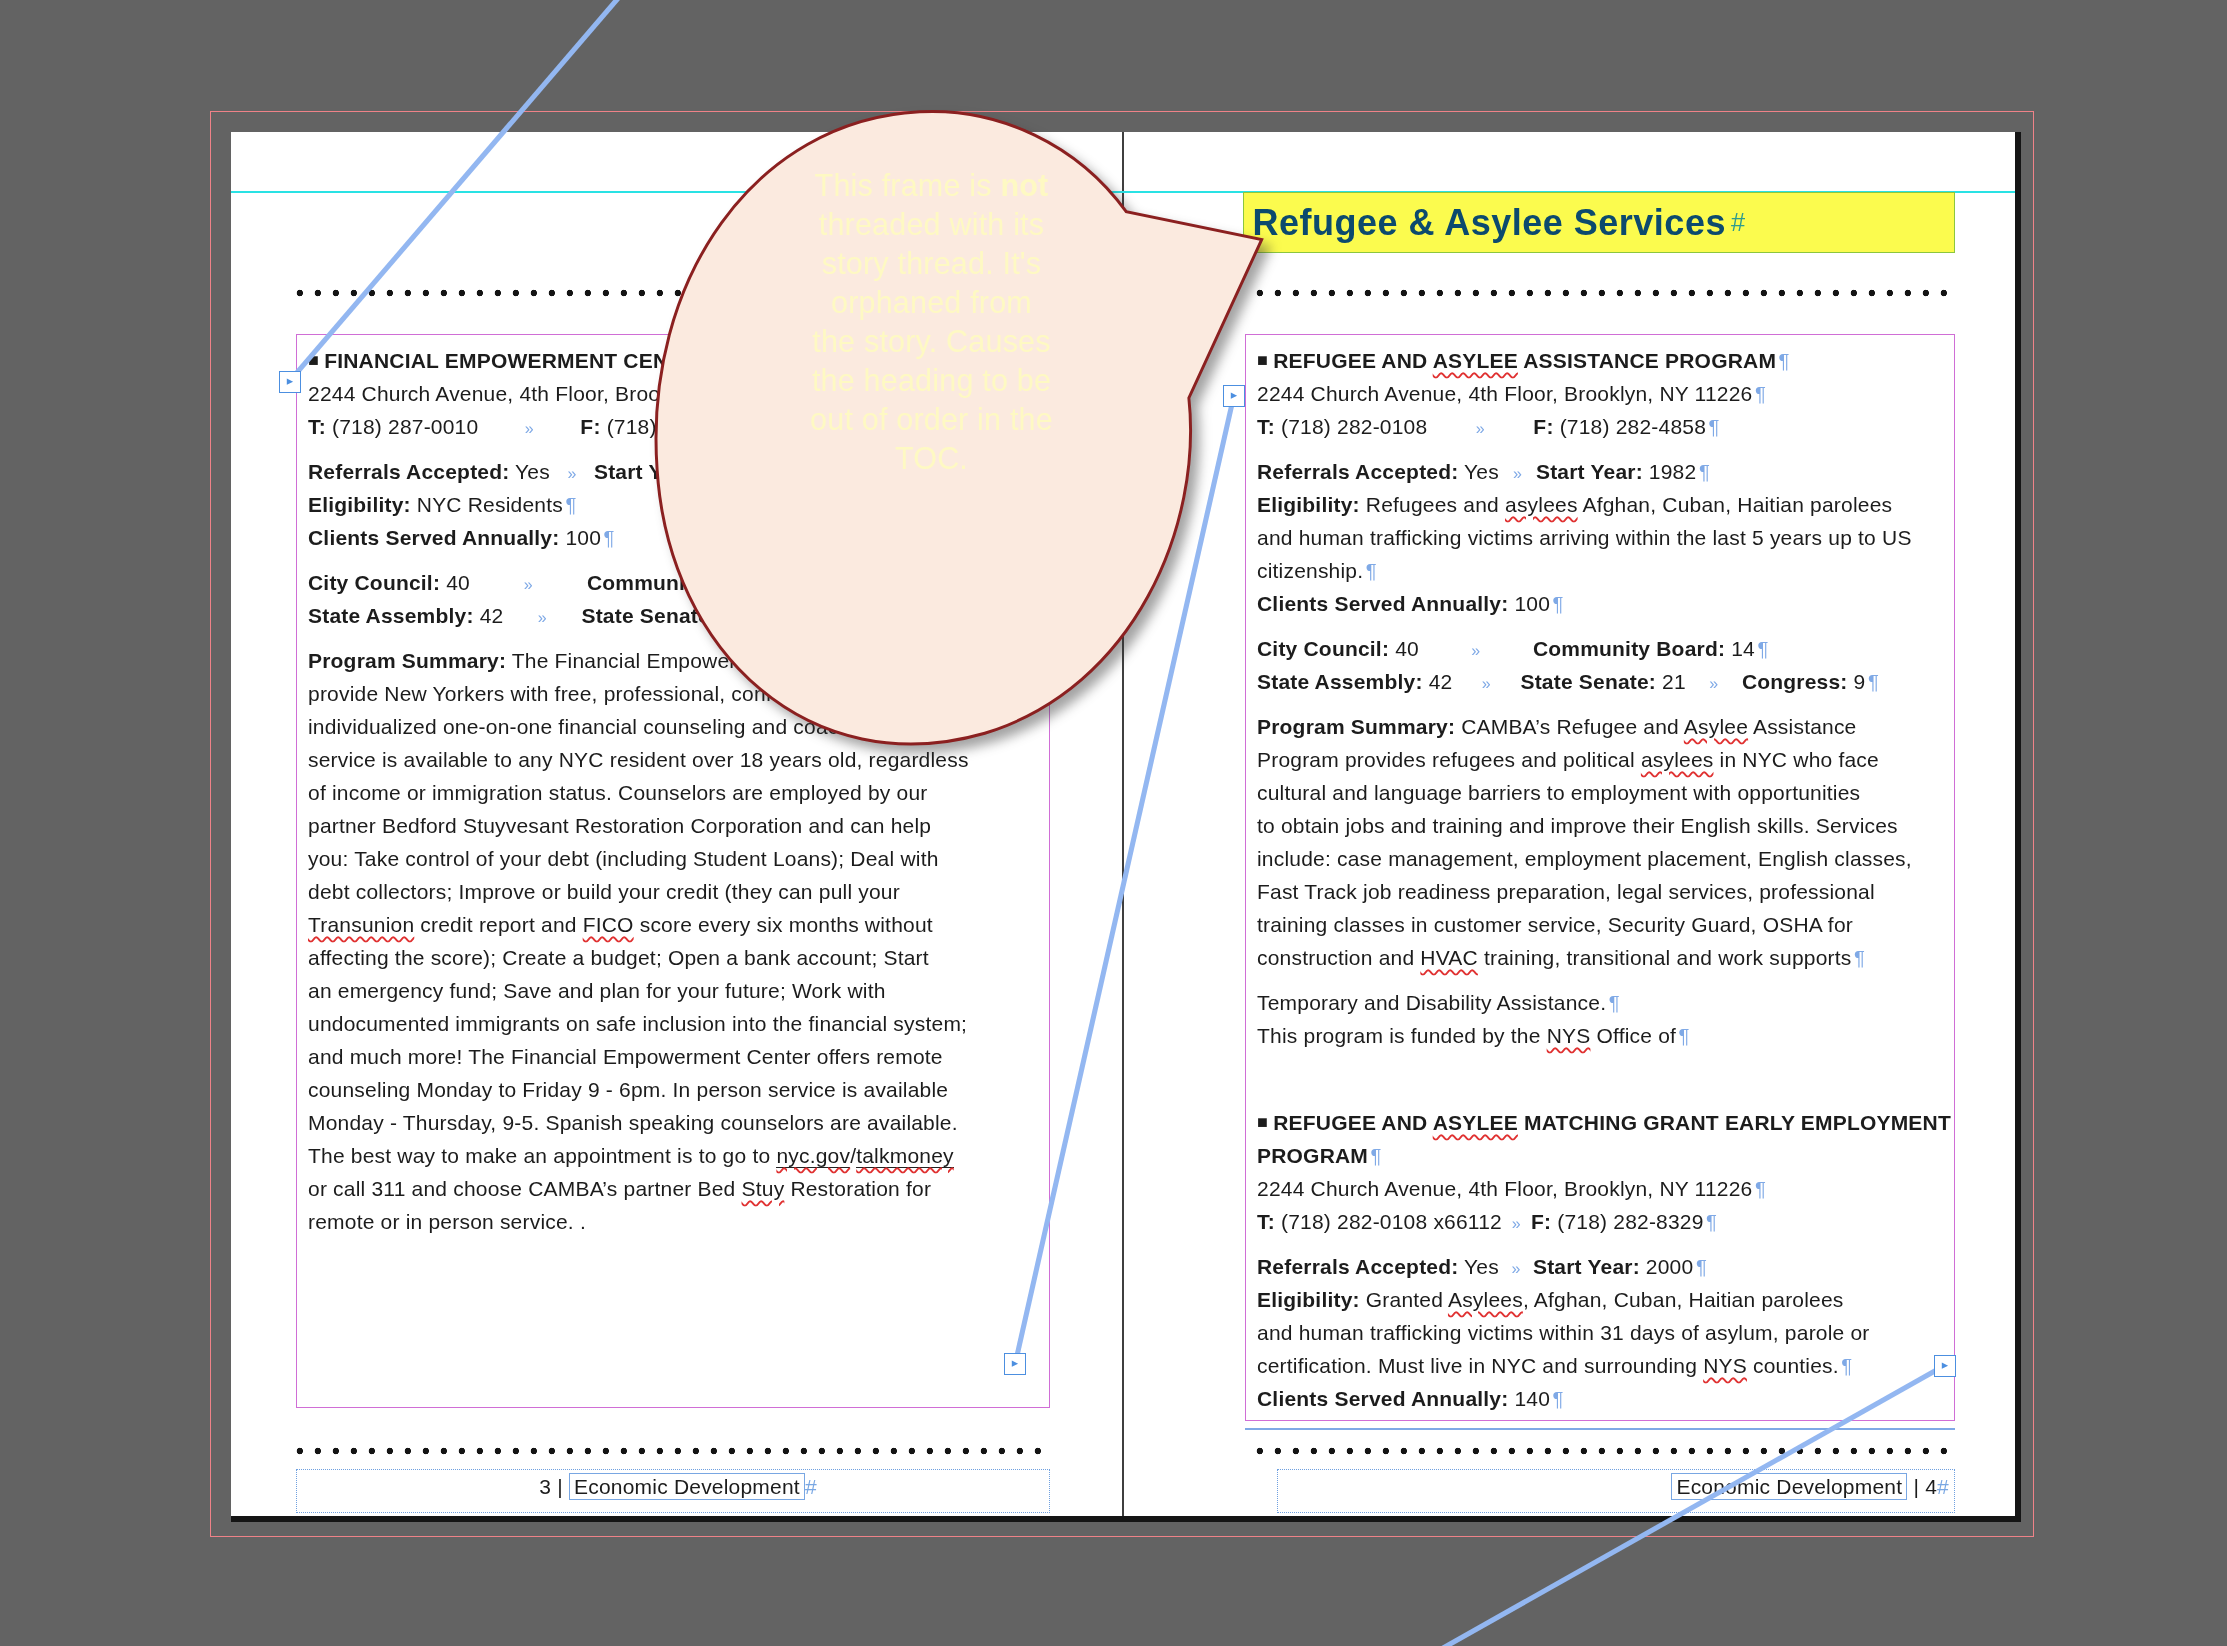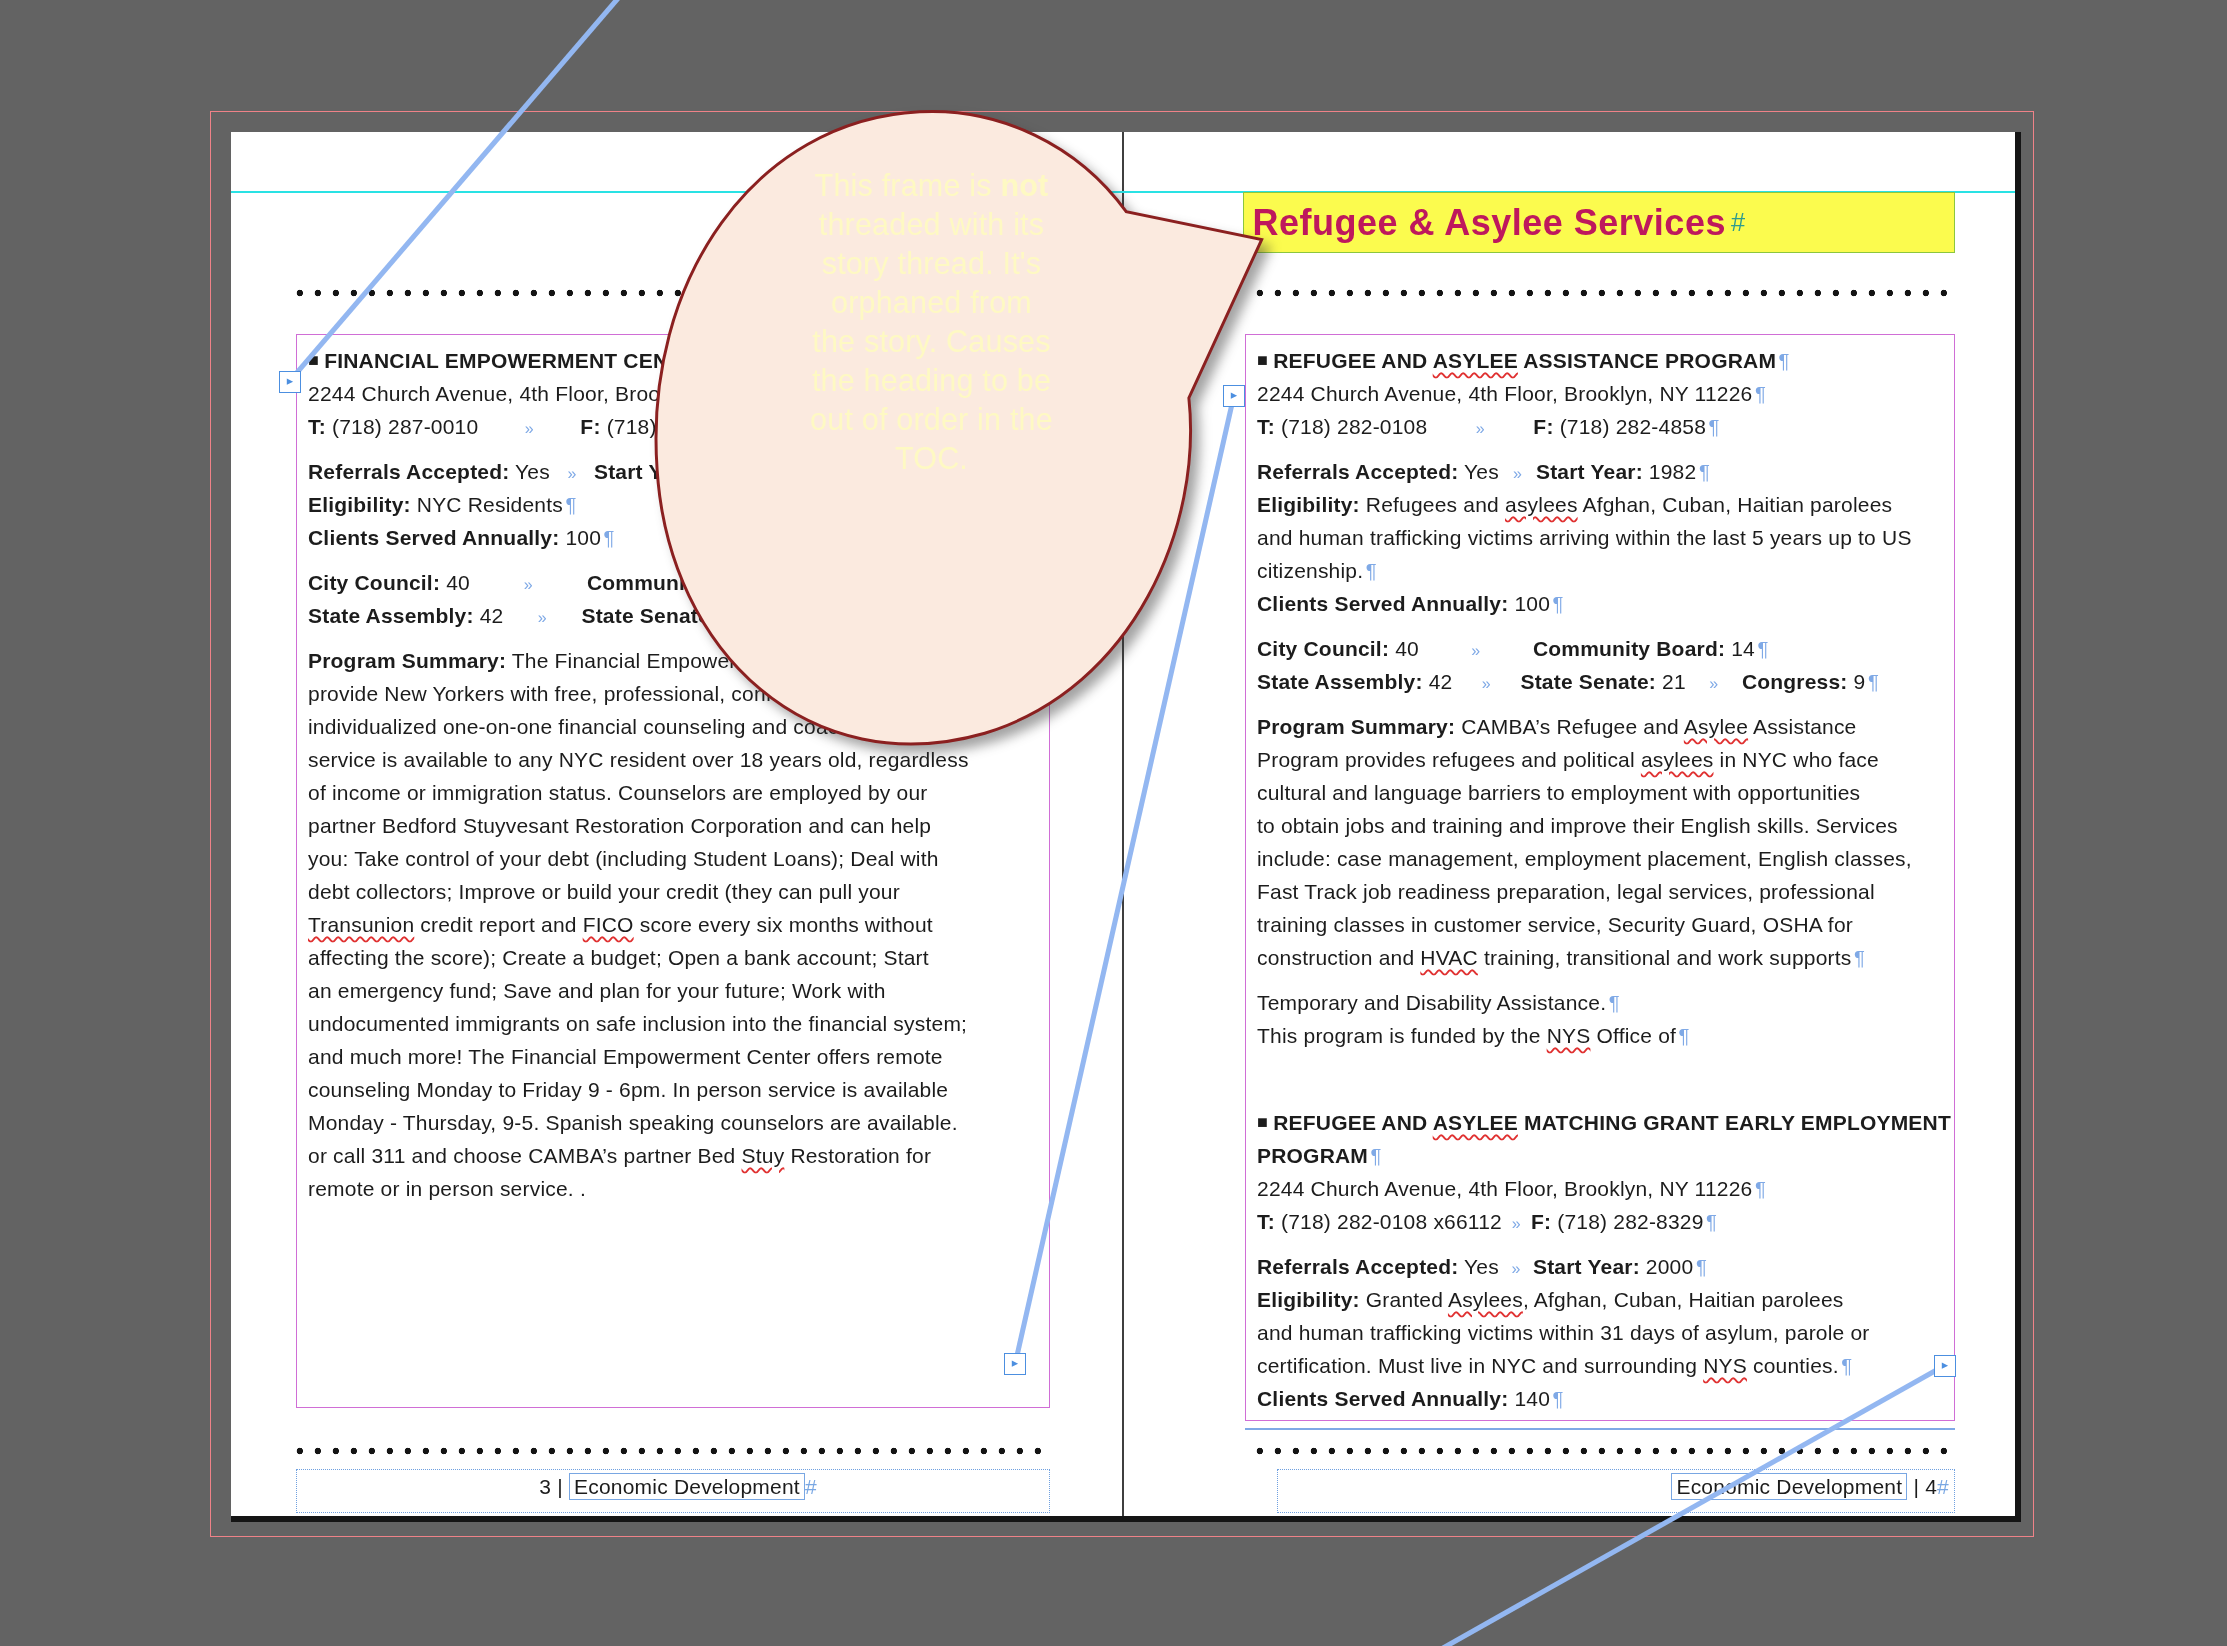--- a/index.html
+++ b/index.html
@@ -8,21 +8,21 @@
   
   .bleed{position:absolute;left:210px;top:111px;width:1824px;height:1426px;
          border:1.7px solid #ef8288;box-sizing:border-box;}
   .spread{position:absolute;left:231px;top:132px;width:1784px;height:1384px;background:#ffffff;
           border-right:6px solid #151515;border-bottom:6px solid #151515;box-sizing:content-box;}
   .gutter{position:absolute;left:891px;top:0;width:1.7px;height:100%;background:#3f3f3f;}
   .cyan-guide{position:absolute;left:0;top:59px;width:100%;height:1.7px;background:#29e2e4;}
   
   .heading-bar{position:absolute;left:1012px;top:60px;width:712px;height:61px;background:#fbfb4e;
                border:1.7px solid #8cc63f;box-sizing:border-box;display:flex;align-items:center;padding-left:8.5px;}
-  .heading-bar .title{font-size:36px;font-weight:700;letter-spacing:0.5px;color:#be185d;}
+  .heading-bar .title{font-size:36px;font-weight:700;letter-spacing:0.5px;color:#0c4a6e;}
   .heading-bar .endmark{font-size:25.4px;color:#2e9b8f;margin-left:5.1px;font-weight:400;}
   
   .dots{position:absolute;height:7.6px;background-image:radial-gradient(circle at 3.8px 3.8px,#141414 2.9px,transparent 3.4px);
         background-size:18px 7.6px;background-repeat:repeat-x;}
   .dots.tl{left:65px;top:157px;width:754px;}
   .dots.tr{left:1025px;top:157px;width:695px;}
   .dots.bl{left:65px;top:1315px;width:754px;}
   .dots.br{left:1025px;top:1315px;width:695px;}
   
   .tframe{position:absolute;border:1.7px solid #d06ed6;box-sizing:border-box;}
@@ -104,20 +104,21 @@
           <div class="line"><span>partner Bedford Stuyvesant Restoration Corporation and can help</span></div>
           <div class="line"><span>you: Take control of your debt (including Student Loans); Deal with</span></div>
           <div class="line"><span>debt collectors; Improve or build your credit (they can pull your</span></div>
           <div class="line"><span class="sq">Transunion</span><span> credit report and </span><span class="sq">FICO</span><span> score every six months without</span></div>
           <div class="line"><span>affecting the score); Create a budget; Open a bank account; Start</span></div>
           <div class="line"><span>an emergency fund; Save and plan for your future; Work with</span></div>
           <div class="line"><span>undocumented immigrants on safe inclusion into the financial system;</span></div>
           <div class="line"><span>and much more! The Financial Empowerment Center offers remote</span></div>
           <div class="line"><span>counseling Monday to Friday 9 - 6pm. In person service is available</span></div>
           <div class="line"><span>Monday - Thursday, 9-5.  Spanish speaking counselors are available.</span></div>
+          <div class="line"><span>The best way to make an appointment is to go to </span><span class="sq u">nyc.gov</span><span>/</span><span class="sq u">talkmoney</span></div>
           <div class="line"><span>or call 311 and choose CAMBA’s partner Bed </span><span class="sq">Stuy</span><span> Restoration for</span></div>
           <div class="line"><span>remote or in person service. .</span></div>
         </div>
     </div>
     <div class="tframe right">
       <div class="tcontent" id="right-lines">
           <div class="line"><span class="sqr">■</span><span class="b">REFUGEE AND </span><span class="b sq">ASYLEE</span><span class="b"> ASSISTANCE PROGRAM</span><span class="pil">¶</span></div>
           <div class="line"><span>2244 Church Avenue, 4th Floor, Brooklyn, NY 11226</span><span class="pil">¶</span></div>
           <div class="line"><span class="b">T:</span><span> (718) 282-0108</span><span class="tab" style="width: 106px;">»</span><span class="b">F:</span><span> (718) 282-4858</span><span class="pil">¶</span></div>
           <div class="spacer" style="height: 12px;"></div>

